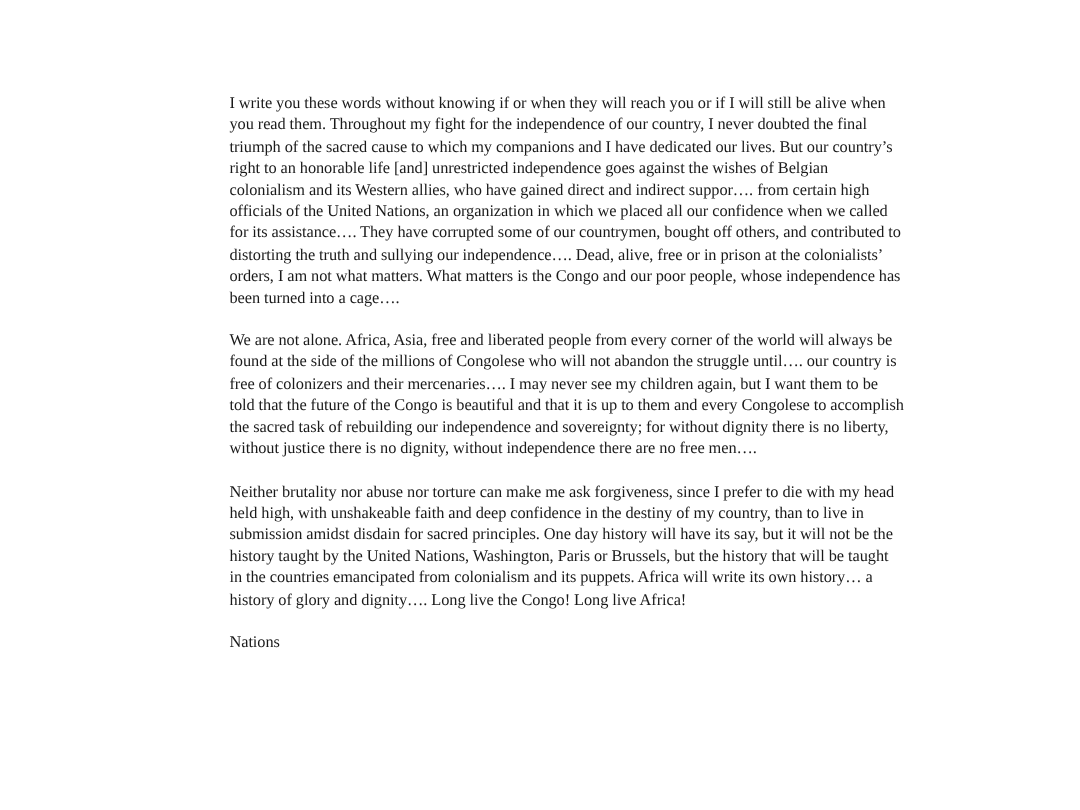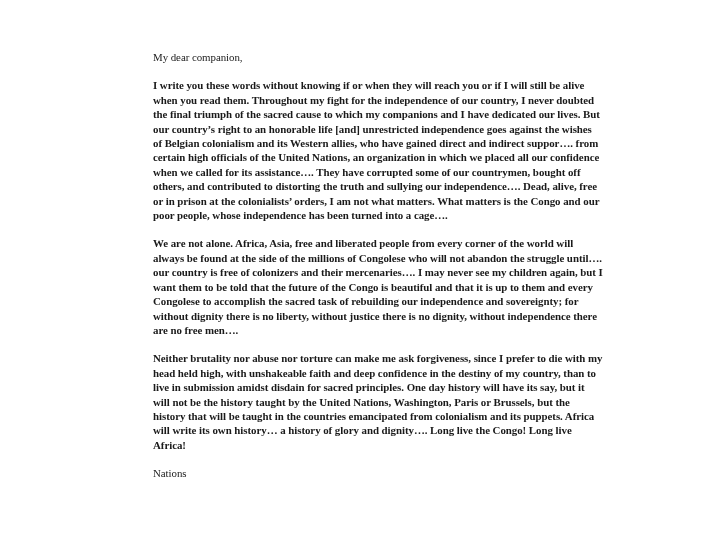--- a/index.html
+++ b/index.html
@@ -7,25 +7,24 @@
       width: 720px; height: 540px; background: #ffffff; overflow: hidden;
       position: relative;
     }
     .letter {
       position: absolute; left: 153px; top: 50px; width: 450px;
       font-family: "Liberation Serif", "DejaVu Serif", serif;
       font-size: 10.9px; line-height: 14.4px; color: #1a1a1a;
       letter-spacing: -0.05px;
     }
     .greeting { margin: 0 0 14px 0; }
-    .para { margin: 0 0 14px 0; font-weight: bold; }
+    .para { margin: 12px 0 14px 0; }
     .sig { margin: 0; }
   </style>
 </head>
 <body>
 
 <div class="letter">
-  <p class="greeting">My dear companion,</p>
   <p class="para">I write you these words without knowing if or when they will reach you or if I will still be alive when you read them. Throughout my fight for the independence of our country, I never doubted the final triumph of the sacred cause to which my companions and I have dedicated our lives. But our country’s right to an honorable life [and] unrestricted independence goes against the wishes of Belgian colonialism and its Western allies, who have gained direct and indirect suppor…. from certain high officials of the United Nations,  an organization in which we placed all our confidence when we called for its assistance…. They have corrupted some of our countrymen, bought off others, and contributed to distorting the truth and sullying our independence…. Dead, alive, free or in prison at the colonialists’ orders, I am not what matters. What matters is the Congo and our poor people, whose independence has been turned into a cage….</p>
   <p class="para">We are not alone. Africa, Asia, free and liberated people from every corner of the world will always be found at the side of the millions of Congolese who will not abandon the struggle until…. our country is free of colonizers and their mercenaries…. I may never see my children again, but I want them to be told that the future of the Congo is beautiful and that it is up to them and every Congolese to accomplish the sacred task of rebuilding our independence and sovereignty; for without dignity there is no liberty, without justice there is no dignity, without independence there are no free men….</p>
   <p class="para">Neither brutality nor abuse nor torture can make me ask forgiveness, since I prefer to die with my head held high, with unshakeable faith and deep confidence in the destiny of my country, than to live in submission amidst disdain for sacred principles. One day history will have its say, but it will not be the history taught by the United Nations, Washington, Paris or Brussels, but the history that will be taught in the countries emancipated from colonialism and its puppets. Africa will write its own history… a history of glory and dignity…. Long live the Congo! Long live Africa!</p>
   <p class="sig">Nations</p>
 </div>
 
 </body></html>

